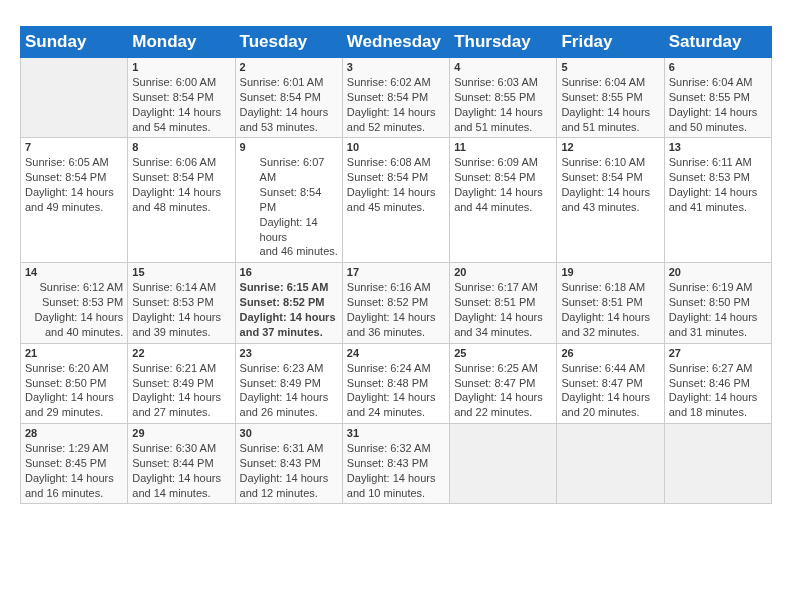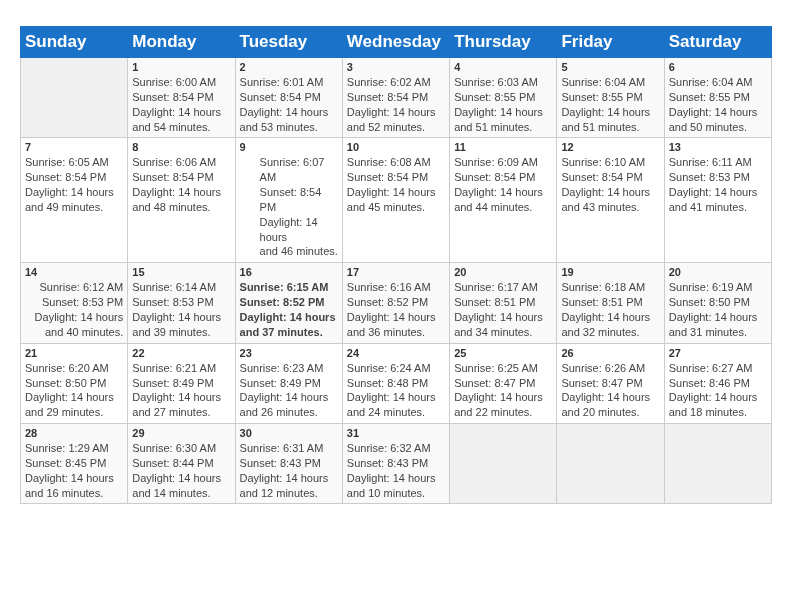--- a/index.html
+++ b/index.html
@@ -294,21 +294,21 @@
           </td>
           <td>
             <span class="day-number">25</span>
             <div class="day-info" style="white-space: pre-line;">Sunrise: 6:25 AM
 Sunset: 8:47 PM
 Daylight: 14 hours
 and 22 minutes.</div>
           </td>
           <td>
             <span class="day-number">26</span>
-            <div class="day-info" style="white-space: pre-line;">Sunrise: 6:26 AM
+            <div class="day-info" style="white-space: pre-line;">Sunrise: 6:44 AM
 Sunset: 8:47 PM
 Daylight: 14 hours
 and 20 minutes.</div>
           </td>
           <td>
             <span class="day-number">27</span>
             <div class="day-info" style="white-space: pre-line;">Sunrise: 6:27 AM
 Sunset: 8:46 PM
 Daylight: 14 hours
 and 18 minutes.</div>

